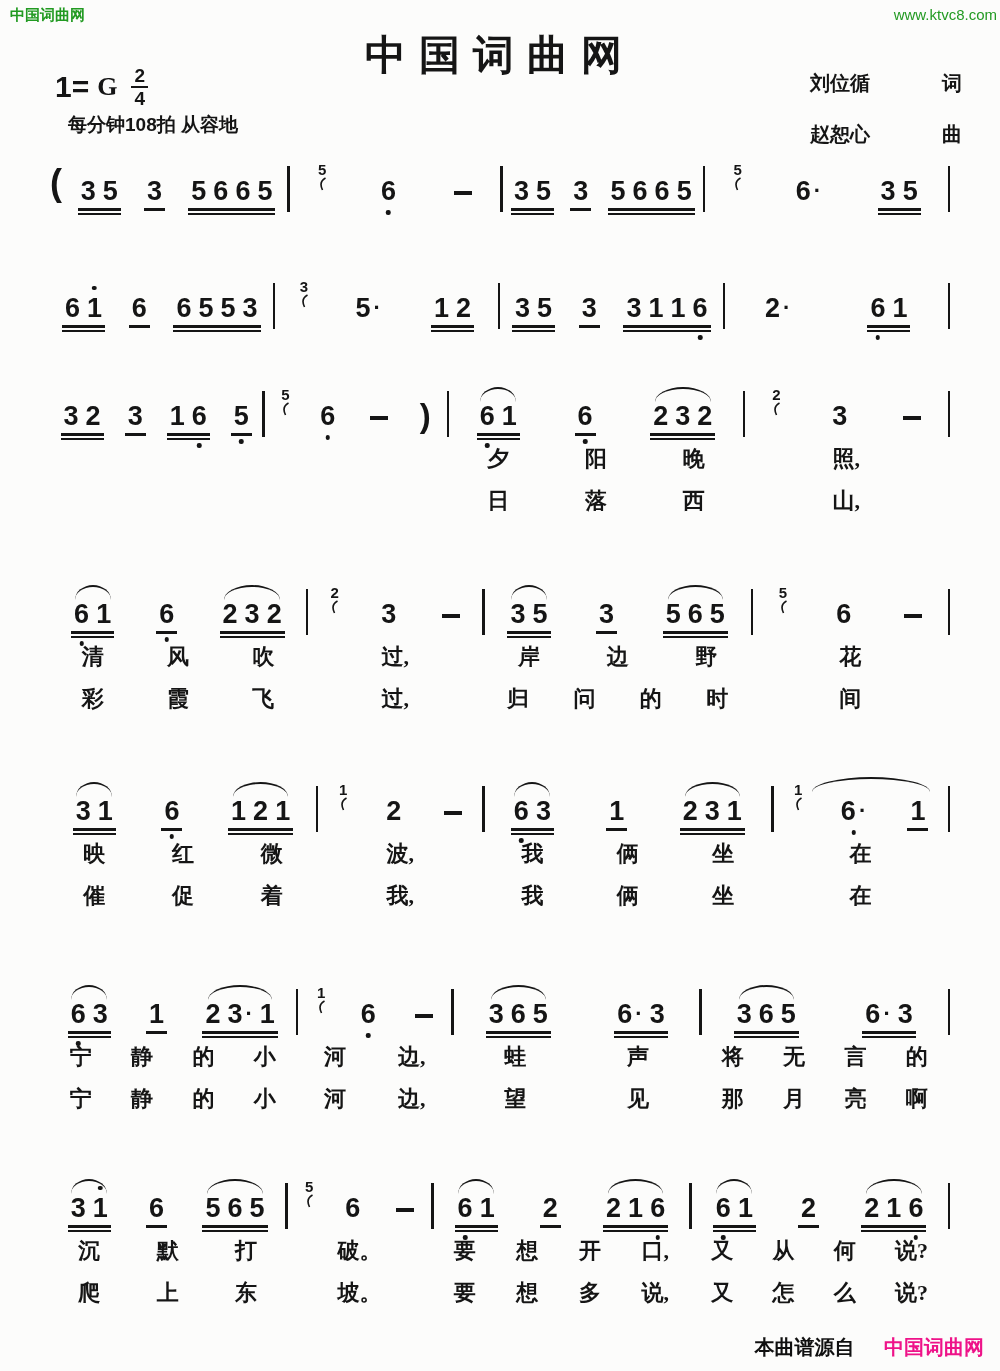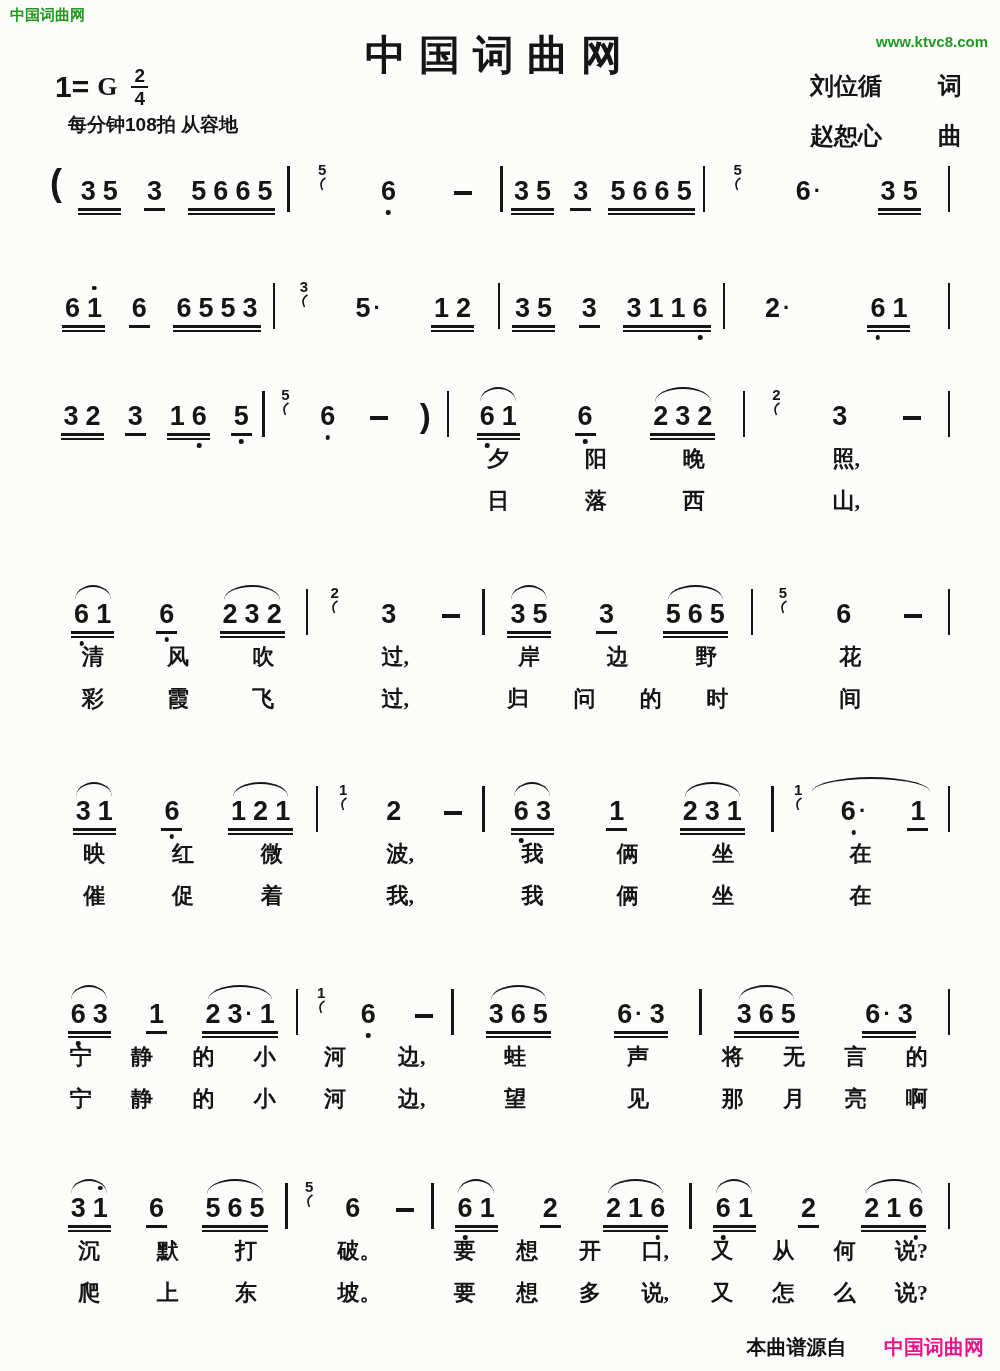--- a/index.html
+++ b/index.html
@@ -3,38 +3,38 @@
 <meta charset="utf-8">
 <style>
   html,body{margin:0;padding:0;}
   body{
     width:1000px;height:1371px;position:relative;overflow:hidden;
     background:var(--paper,#fcfcfb);color:var(--ink,#151515);
     font-family:"Liberation Sans","DejaVu Sans",sans-serif;
   }
   .sitelink{position:absolute;top:6px;font-size:15px;font-weight:bold;color:var(--green,#229a22);}
   .sitelink.left{left:10px;}
-  .sitelink.right{right:12px;font-weight:bold;margin-top:27px;}
+  .sitelink.right{right:3px;font-weight:normal;}
   .title{
     position:absolute;top:28px;left:0;width:100%;text-align:center;
     font-size:41px;font-weight:bold;letter-spacing:13px;
     font-family:"Liberation Serif","DejaVu Serif",serif;
   }
   .keysig{position:absolute;left:55px;top:66px;display:flex;align-items:center;gap:8px;}
   .keysig .one{font-size:30px;font-weight:bold;}
   .keysig .kv{font-size:26px;font-weight:bold;font-family:"Liberation Serif","DejaVu Serif",serif;}
   .frac{display:inline-flex;flex-direction:column;align-items:center;line-height:1;margin-left:6px;}
   .frac .t{font-size:19px;font-weight:bold;border-bottom:2.5px solid var(--ink,#151515);padding:0 3px 1px;}
   .frac .b{font-size:19px;font-weight:bold;padding-top:1px;}
   .tempo{position:absolute;left:68px;top:112px;font-size:19px;font-weight:bold;}
-  .credits{position:absolute;right:38px;top:70px;width:152px;font-size:24px;font-weight:bold;
-    display:flex;flex-direction:column;gap:18px;font-family:"Liberation Serif","DejaVu Serif",serif;}
+  .credits{position:absolute;right:38px;top:70px;width:152px;font-size:20px;font-weight:bold;
+    display:flex;flex-direction:column;gap:24px;font-family:"Liberation Serif","DejaVu Serif",serif;}
   .credits .row{display:flex;justify-content:space-between;}
   .footer{position:absolute;right:16px;bottom:10px;font-size:20px;font-weight:bold;}
-  .footer .pref{color:#101010;margin-right:32px;}
+  .footer .pref{color:#101010;margin-right:24px;}
   .footer .site{color:var(--pink,#ee1389);}
 
   
   #score{position:absolute;left:0;top:0;width:100%;height:100%;}
   .line{position:absolute;left:50px;width:900px;display:flex;align-items:flex-start;}
   .lead{font-size:36px;font-weight:bold;margin:10px 4px 0 0;line-height:1;}
   .bar{flex:0 0 auto;width:2.5px;height:46px;background:var(--ink,#151515);margin-top:11px;}
   .meas{flex:1 1 0;display:flex;flex-direction:column;min-width:0;}
   .nrow{position:relative;display:flex;justify-content:space-around;align-items:center;
         height:58px;padding-top:14px;box-sizing:border-box;}

